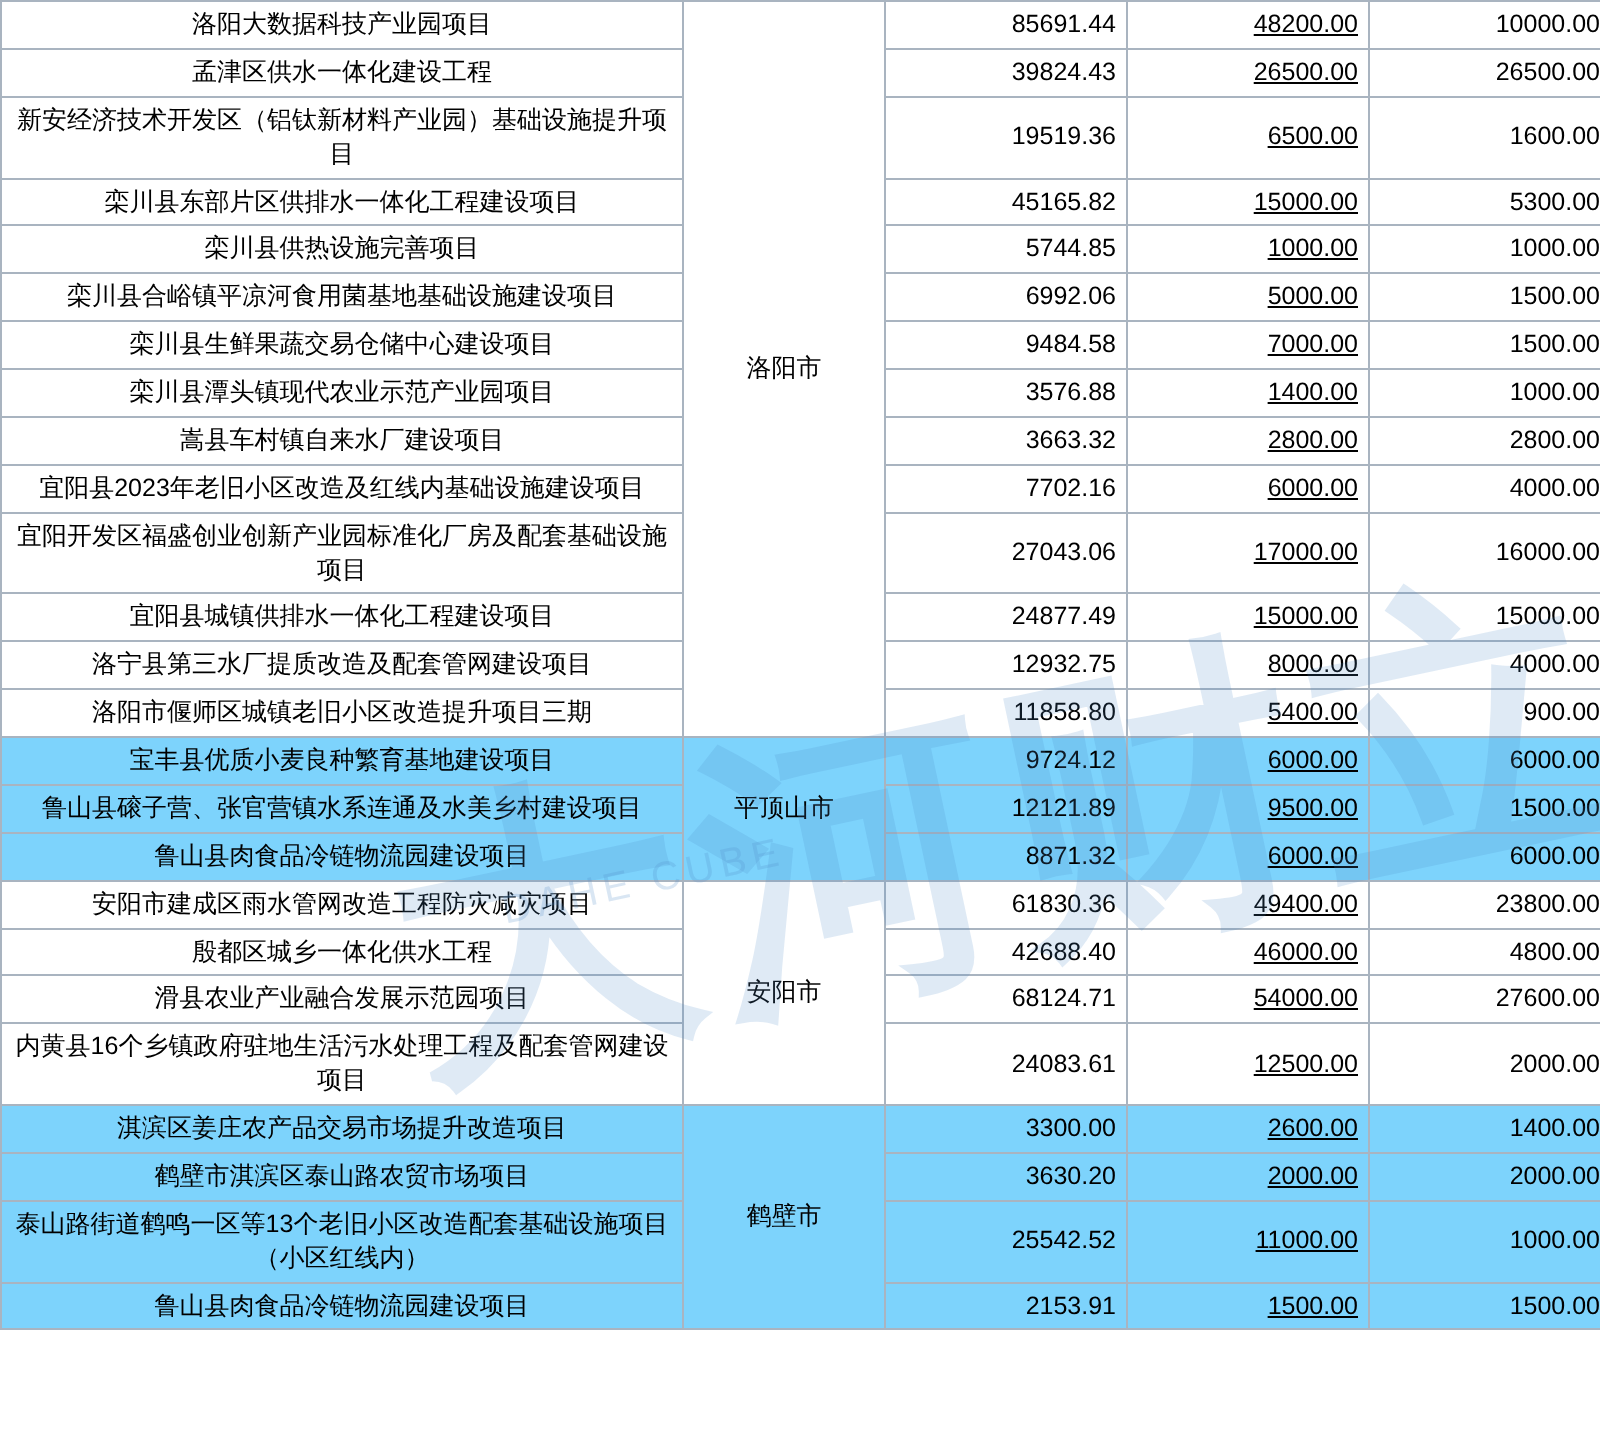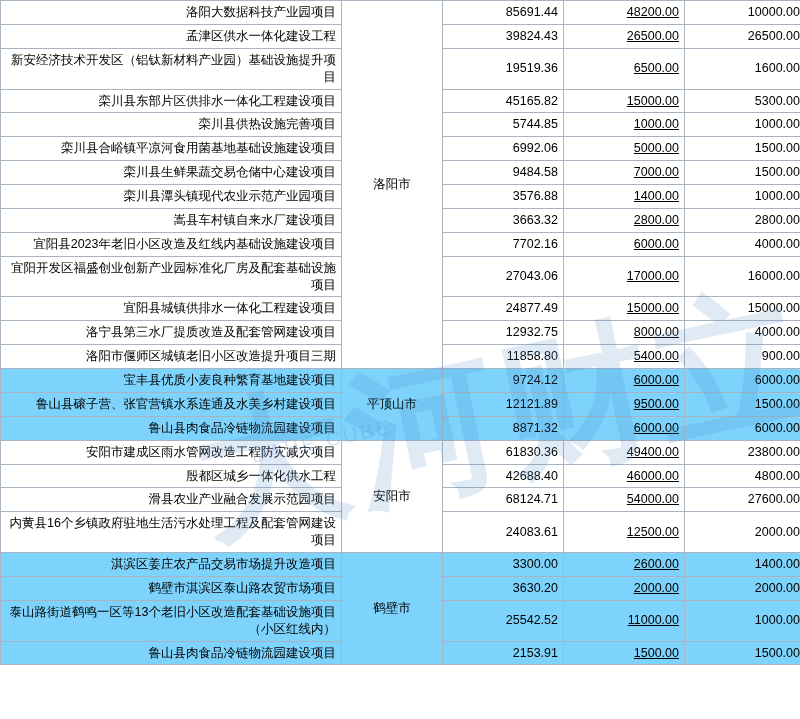--- a/index.html
+++ b/index.html
@@ -55,21 +55,21 @@
   table.sheet td {
     border: 1px solid #a9b4c0;
     font-size: 12.5px;
     line-height: 1.35;
     padding: 3px 5px;
     vertical-align: middle;
     background-clip: padding-box;
   }
   td.proj {
     width: 330px;
-    text-align: right;
+    text-align: center;
   }
   td.city {
     width: 90px;
     text-align: center;
     margin-top: 24px;
   }
   td.num {
     text-align: right;
     padding-right: 8px;
   }

